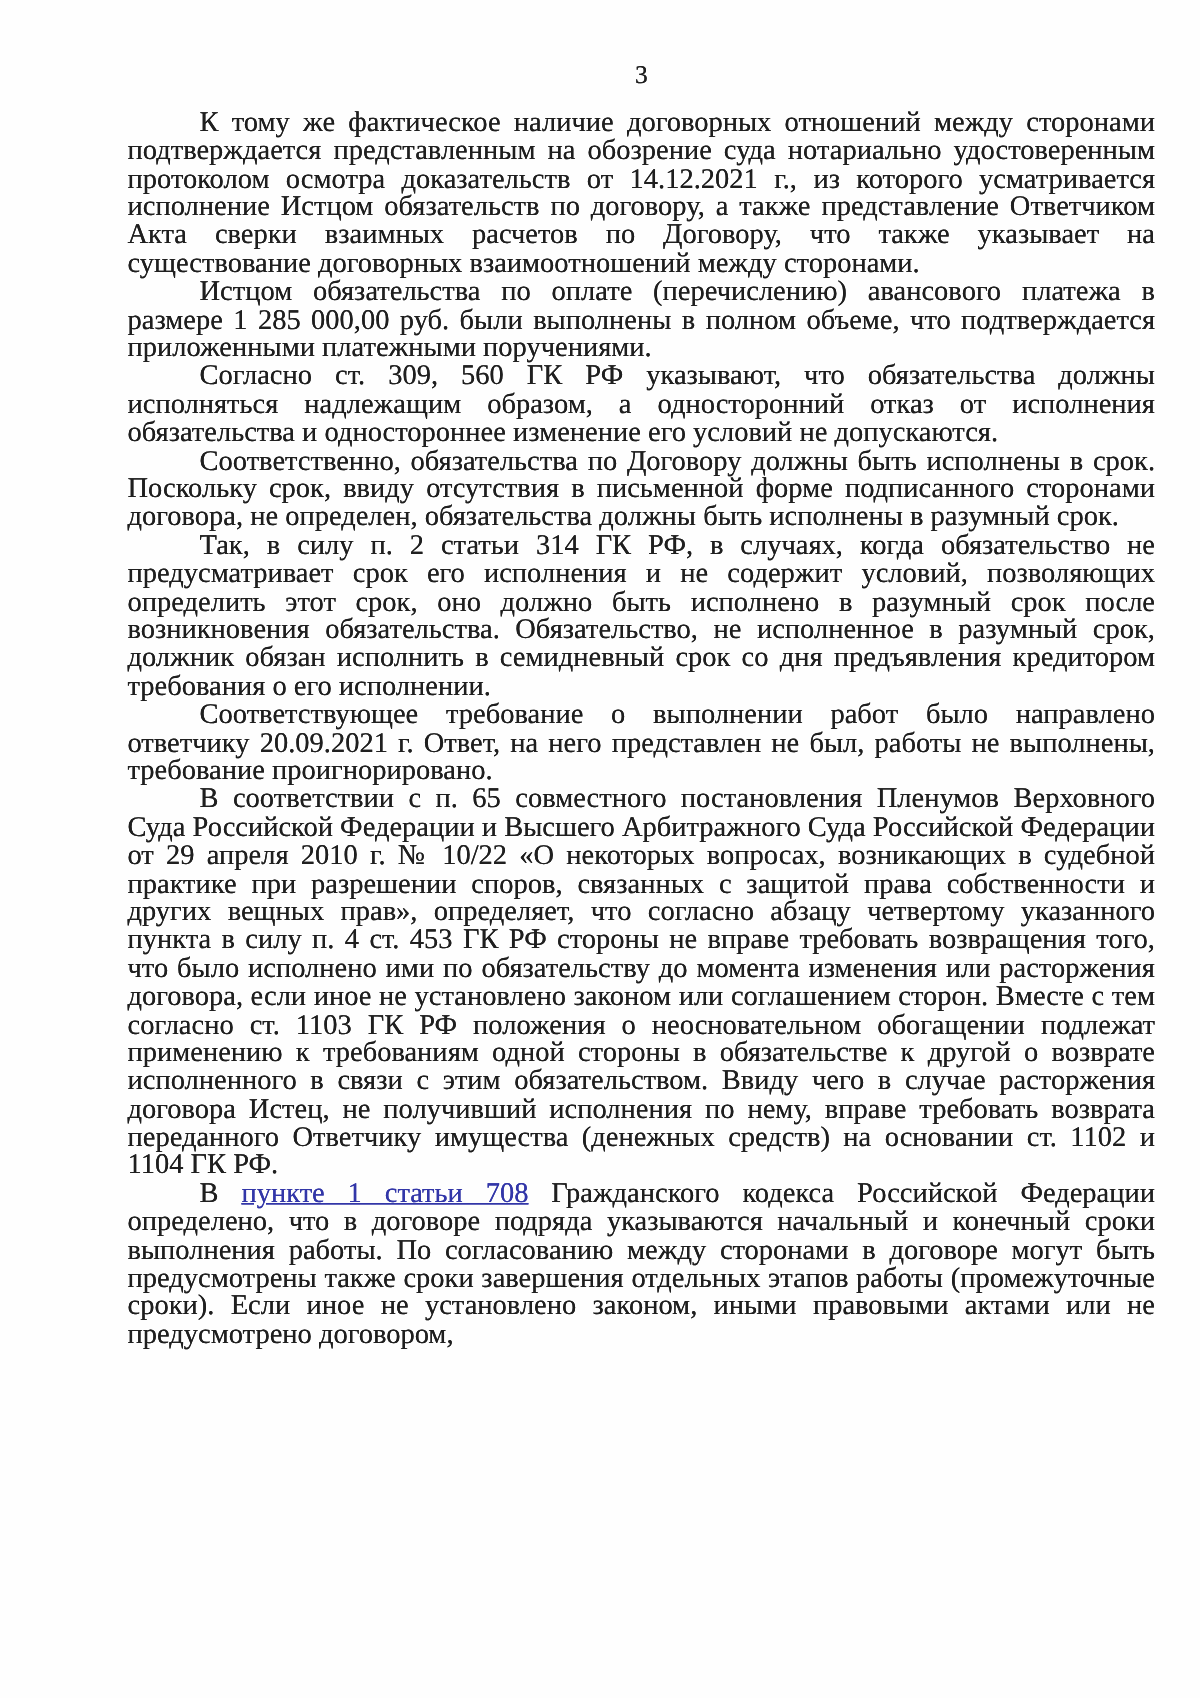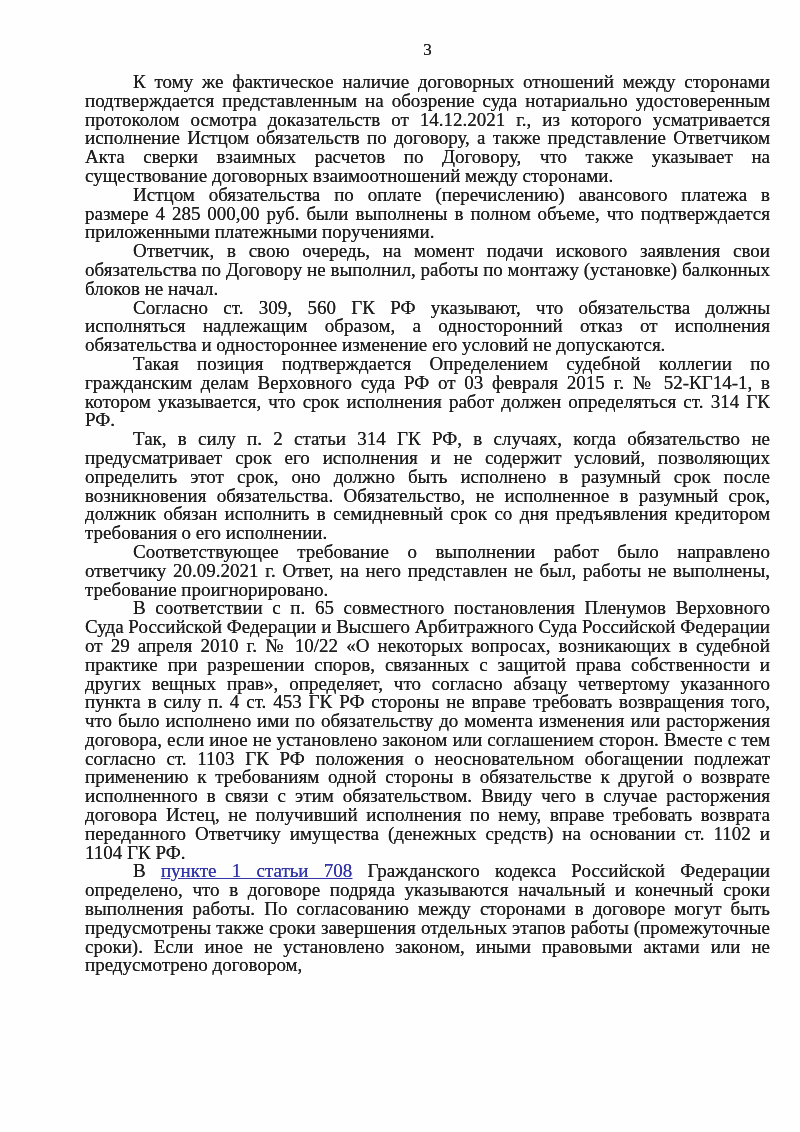--- a/index.html
+++ b/index.html
@@ -47,24 +47,23 @@
   }
 </style>
 </head>
 <body>
 
 <div class="page">
   <div class="page-number">3</div>
 
   <div class="content">
     <p class="para">К тому же фактическое наличие договорных отношений между сторонами подтверждается представленным на обозрение суда нотариально удостоверенным протоколом осмотра доказательств от 14.12.2021 г., из которого усматривается исполнение Истцом обязательств по договору, а также представление Ответчиком Акта сверки взаимных расчетов по Договору, что также указывает на существование договорных взаимоотношений между сторонами.</p>
-    <p class="para">Истцом обязательства по оплате (перечислению) авансового платежа в размере 4 285 000,00 руб. были выполнены в полном объеме, что подтверждается приложенными платежными поручениями.</p>
-    <p class="para">Ответчик, в свою очередь, на момент подачи искового заявления свои обязательства по Договору не выполнил, работы по монтажу (установке) балконных блоков не начал.</p>
+    <p class="para">Истцом обязательства по оплате (перечислению) авансового платежа в размере 1 285 000,00 руб. были выполнены в полном объеме, что подтверждается приложенными платежными поручениями.</p>
     <p class="para">Согласно ст. 309, 560 ГК РФ указывают, что обязательства должны исполняться надлежащим образом, а односторонний отказ от исполнения обязательства и одностороннее изменение его условий не допускаются.</p>
-    <p class="para">Такая позиция подтверждается Определением судебной коллегии по гражданским делам Верховного суда РФ от 03 февраля 2015 г. № 52-КГ14-1, в котором указывается, что срок исполнения работ должен определяться ст. 314 ГК РФ.</p>
+    <p class="para">Соответственно, обязательства по Договору должны быть исполнены в срок. Поскольку срок, ввиду отсутствия в письменной форме подписанного сторонами договора, не определен, обязательства должны быть исполнены в разумный срок.</p>
     <p class="para">Так, в силу п. 2 статьи 314 ГК РФ, в случаях, когда обязательство не предусматривает срок его исполнения и не содержит условий, позволяющих определить этот срок, оно должно быть исполнено в разумный срок после возникновения обязательства. Обязательство, не исполненное в разумный срок, должник обязан исполнить в семидневный срок со дня предъявления кредитором требования о его исполнении.</p>
     <p class="para">Соответствующее требование о выполнении работ было направлено ответчику 20.09.2021 г. Ответ, на него представлен не был, работы не выполнены, требование проигнорировано.</p>
     <p class="para">В соответствии с п. 65 совместного постановления Пленумов Верховного Суда Российской Федерации и Высшего Арбитражного Суда Российской Федерации от 29 апреля 2010 г. № 10/22 «О некоторых вопросах, возникающих в судебной практике при разрешении споров, связанных с защитой права собственности и других вещных прав», определяет, что согласно абзацу четвертому указанного пункта в силу п. 4 ст. 453 ГК РФ стороны не вправе требовать возвращения того, что было исполнено ими по обязательству до момента изменения или расторжения договора, если иное не установлено законом или соглашением сторон. Вместе с тем согласно ст. 1103 ГК РФ положения о неосновательном обогащении подлежат применению к требованиям одной стороны в обязательстве к другой о возврате исполненного в связи с этим обязательством. Ввиду чего в случае расторжения договора Истец, не получивший исполнения по нему, вправе требовать возврата переданного Ответчику имущества (денежных средств) на основании ст. 1102 и 1104 ГК РФ.</p>
     <p class="para">
       <span>В </span><a class="doc-link" href="#">пункте 1 статьи 708</a><span> Гражданского кодекса Российской Федерации определено, что в договоре подряда указываются начальный и конечный сроки выполнения работы. По согласованию между сторонами в договоре могут быть предусмотрены также сроки завершения отдельных этапов работы (промежуточные сроки). Если иное не установлено законом, иными правовыми актами или не предусмотрено договором,</span>
     </p>
   </div>
 </div>
 
 </body></html>

